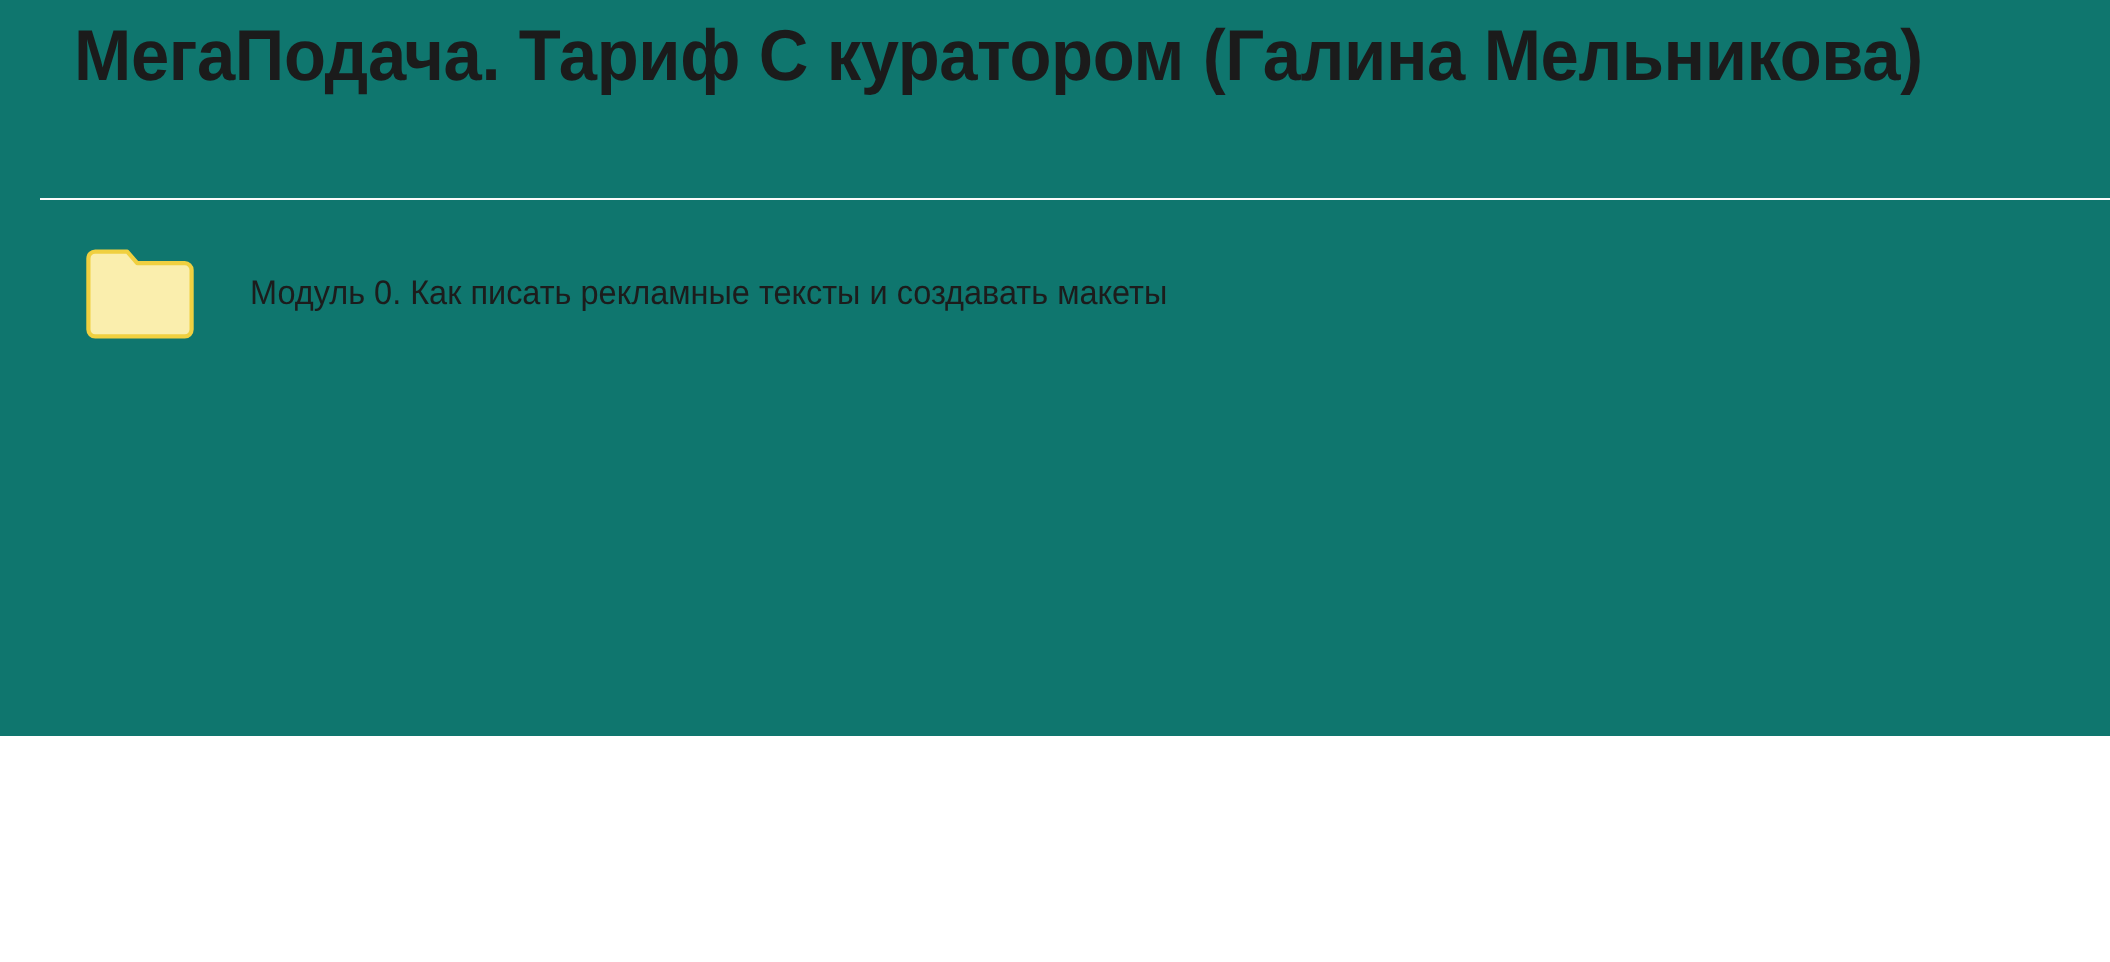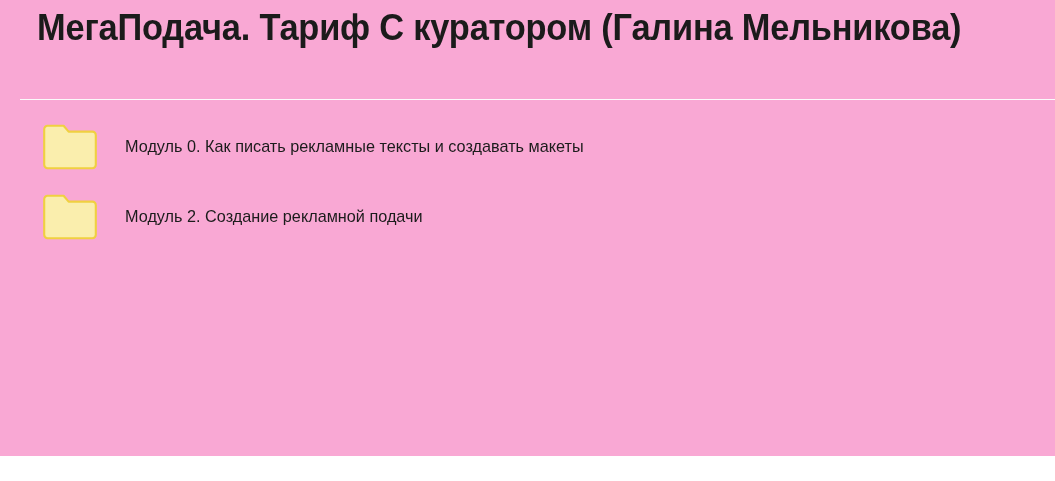--- a/index.html
+++ b/index.html
@@ -11,22 +11,22 @@
     height: 481px;
     background: #ffffff;
     font-family: "Liberation Sans", "DejaVu Sans", sans-serif;
     overflow: hidden;
     position: relative;
   }
 
   #page-root {
     position: relative;
     width: 1055px;
-    height: 456px;
-    background: #f9a8d4;
+    height: 368px;
+    background: #0f766e;
   }
 
   
   .page-title {
     position: absolute;
     left: 37px;
     top: 5px;
     width: 1010px;
     font-size: 36px;
     font-weight: bold;
@@ -109,22 +109,15 @@
   <div class="list-top-rule"></div>
 
   <div class="folder-list" id="folder-list">
       <div class="folder-row">
         <div class="row-bg"></div>
         <svg class="folder-icon" viewBox="0 0 56 46">
           <path d="M2.2 5.2 A3.4 3.4 0 0 1 5.6 1.8 L21.6 1.8 L26.6 7.6 L50.4 7.6 A3.4 3.4 0 0 1 53.8 11.0 L53.8 40.8 A3.4 3.4 0 0 1 50.4 44.2 L5.6 44.2 A3.4 3.4 0 0 1 2.2 40.8 Z" fill="#faeead" stroke="#f0d040" stroke-width="2.1" stroke-linejoin="round"></path>
         </svg>
         <div class="folder-label">Модуль 0. Как писать рекламные тексты и создавать макеты</div>
       </div>
-      <div class="folder-row">
-        <div class="row-bg"></div>
-        <svg class="folder-icon" viewBox="0 0 56 46">
-          <path d="M2.2 5.2 A3.4 3.4 0 0 1 5.6 1.8 L21.6 1.8 L26.6 7.6 L50.4 7.6 A3.4 3.4 0 0 1 53.8 11.0 L53.8 40.8 A3.4 3.4 0 0 1 50.4 44.2 L5.6 44.2 A3.4 3.4 0 0 1 2.2 40.8 Z" fill="#faeead" stroke="#f0d040" stroke-width="2.1" stroke-linejoin="round"></path>
-        </svg>
-        <div class="folder-label">Модуль 2. Создание рекламной подачи</div>
-      </div>
     </div>
 
 </div>
 
 </body></html>

